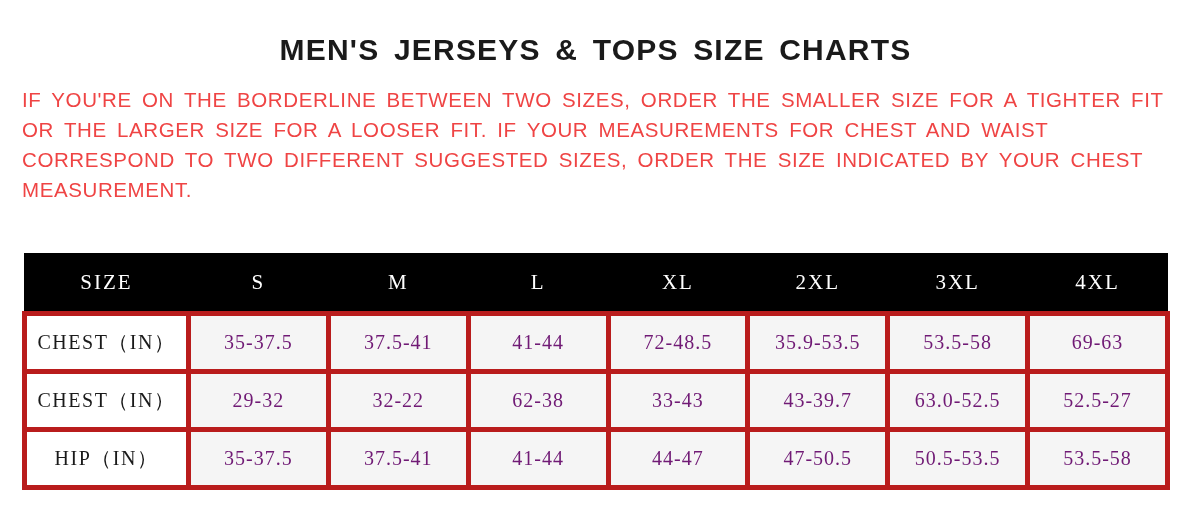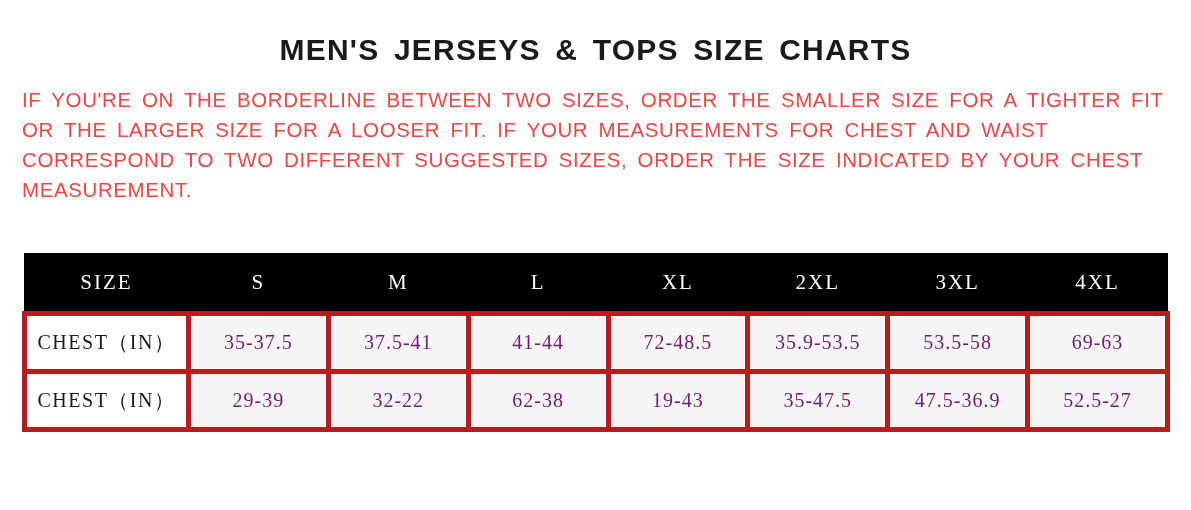--- a/index.html
+++ b/index.html
@@ -129,25 +129,35 @@
           <td>35-37.5</td>
           <td>37.5-41</td>
           <td>41-44</td>
           <td>72-48.5</td>
           <td>35.9-53.5</td>
           <td>53.5-58</td>
           <td>69-63</td>
         </tr>
         <tr>
           <td>CHEST（IN）</td>
-          <td>29-39</td>
+          <td>29-32</td>
           <td>32-22</td>
           <td>62-38</td>
-          <td>19-43</td>
-          <td>35-47.5</td>
-          <td>47.5-36.9</td>
+          <td>33-43</td>
+          <td>43-39.7</td>
+          <td>63.0-52.5</td>
           <td>52.5-27</td>
+        </tr>
+        <tr>
+          <td>HIP（IN）</td>
+          <td>35-37.5</td>
+          <td>37.5-41</td>
+          <td>41-44</td>
+          <td>44-47</td>
+          <td>47-50.5</td>
+          <td>50.5-53.5</td>
+          <td>53.5-58</td>
         </tr>
       </tbody>
     </table>
   </div>
 
 </div>
 
 </body></html>

